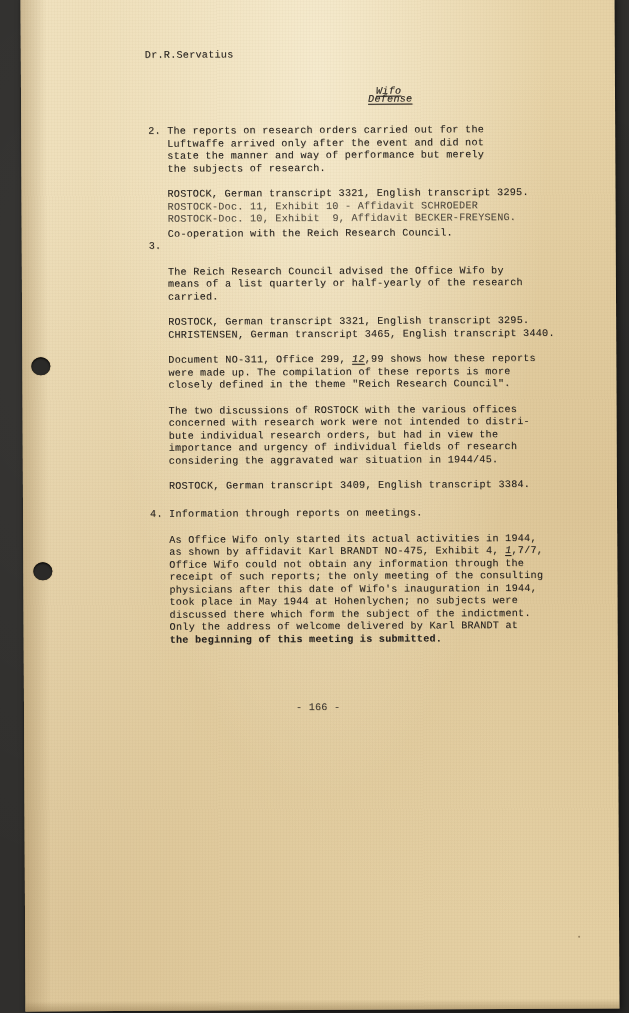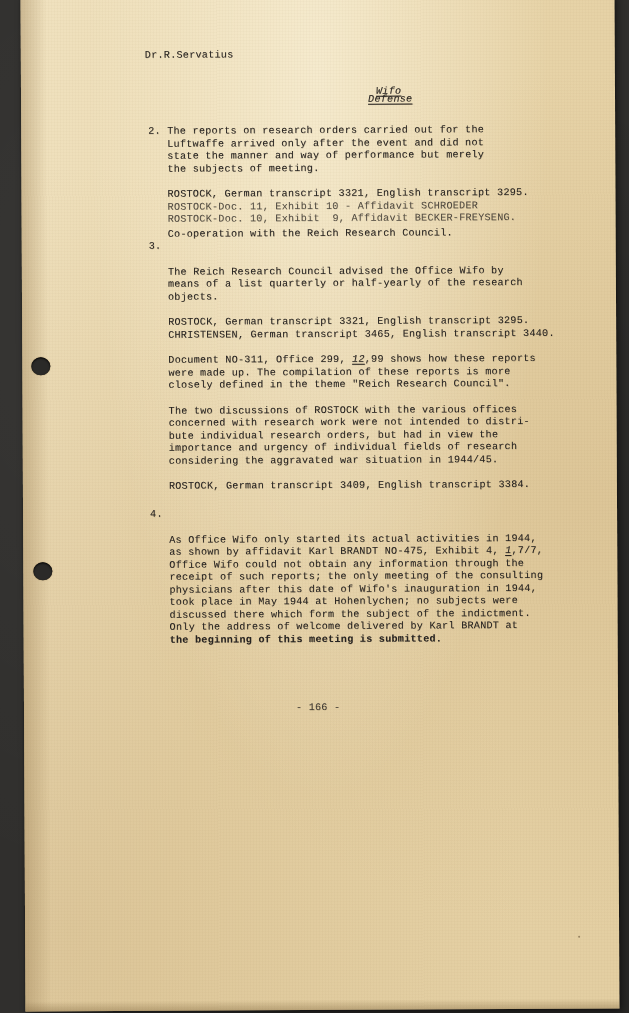--- a/index.html
+++ b/index.html
@@ -147,50 +147,51 @@
 
     <div class="tline u" style="left:355px; top:92px;">Wifo</div>
 
     <div class="tline u" style="left:347px; top:90px;margin-top:10px;">Defense</div>
 
     <div class="tline" style="left:127px; top:131px;">2.</div>
 
     <div class="tline" style="left:146px; top:131px;">The reports on research orders carried out for the</div>
     <div class="tline" style="left:146px; top:143.5px;">Luftwaffe arrived only after the event and did not</div>
     <div class="tline" style="left:146px; top:156px;">state the manner and way of performance but merely</div>
-    <div class="tline" style="left:146px; top:168.5px;">the subjects of meeting.</div>
+    <div class="tline" style="left:146px; top:168.5px;">the subjects of research.</div>
 
     <div class="tline" style="left:146px; top:194px;">ROSTOCK, German transcript 3321, English transcript 3295.</div>
     <div class="tline fade-2" style="left:146px; top:206.5px;">ROSTOCK-Doc. 11, Exhibit 10 - Affidavit SCHROEDER</div>
     <div class="tline fade-2" style="left:146px; top:219px;">ROSTOCK-Doc. 10, Exhibit  9, Affidavit BECKER-FREYSENG.</div>
 
     <div class="tline" style="left:127px; top:246px;">3.</div>
     <div class="tline" style="left:146px; top:234px;">Co-operation with the Reich Research Council.</div>
 
     <div class="tline" style="left:146px; top:271.5px;">The Reich Research Council advised the Office Wifo by</div>
     <div class="tline" style="left:146px; top:284px;">means of a list quarterly or half-yearly of the research</div>
-    <div class="tline" style="left:146px; top:296.5px;">objects.</div>
+    <div class="tline" style="left:146px; top:296.5px;">carried.</div>
 
     <div class="tline" style="left:146px; top:322px;">ROSTOCK, German transcript 3321, English transcript 3295.</div>
     <div class="tline" style="left:146px; top:334.5px;">CHRISTENSEN, German transcript 3465, English transcript 3440.</div>
 
     <div class="tline" style="left:146px; top:360px;"><span>Document NO-311, Office 299, </span><span class="u">12</span><span>,99 shows how these reports</span></div>
 
     <div class="tline" style="left:146px; top:372.5px;">were made up. The compilation of these reports is more</div>
     <div class="tline" style="left:146px; top:385px;">closely defined in the theme "Reich Research Council".</div>
 
     <div class="tline" style="left:146px; top:410.5px;">The two discussions of ROSTOCK with the various offices</div>
     <div class="tline" style="left:146px; top:423px;">concerned with research work were not intended to distri-</div>
     <div class="tline" style="left:146px; top:435.5px;">bute individual research orders, but had in view the</div>
     <div class="tline" style="left:146px; top:448px;">importance and urgency of individual fields of research</div>
     <div class="tline" style="left:146px; top:460.5px;">considering the aggravated war situation in 1944/45.</div>
 
     <div class="tline" style="left:146px; top:486px;">ROSTOCK, German transcript 3409, English transcript 3384.</div>
 
     <div class="tline" style="left:127px; top:514px;">4.</div>
+    <div class="tline" style="left:146px; top:514px;">Information through reports on meetings.</div>
 
     <div class="tline" style="left:146px; top:539.5px;">As Office Wifo only started its actual activities in 1944,</div>
 
     <div class="tline" style="left:146px; top:552px;"><span>as shown by affidavit Karl BRANDT NO-475, Exhibit 4, </span><span class="u">1</span><span>,7/7,</span></div>
 
     <div class="tline" style="left:146px; top:564.5px;">Office Wifo could not obtain any information through the</div>
     <div class="tline" style="left:146px; top:577px;">receipt of such reports; the only meeting of the consulting</div>
     <div class="tline" style="left:146px; top:589.5px;">physicians after this date of Wifo's inauguration in 1944,</div>
     <div class="tline" style="left:146px; top:602px;">took place in May 1944 at Hohenlychen; no subjects were</div>
     <div class="tline" style="left:146px; top:614.5px;">discussed there which form the subject of the indictment.</div>

